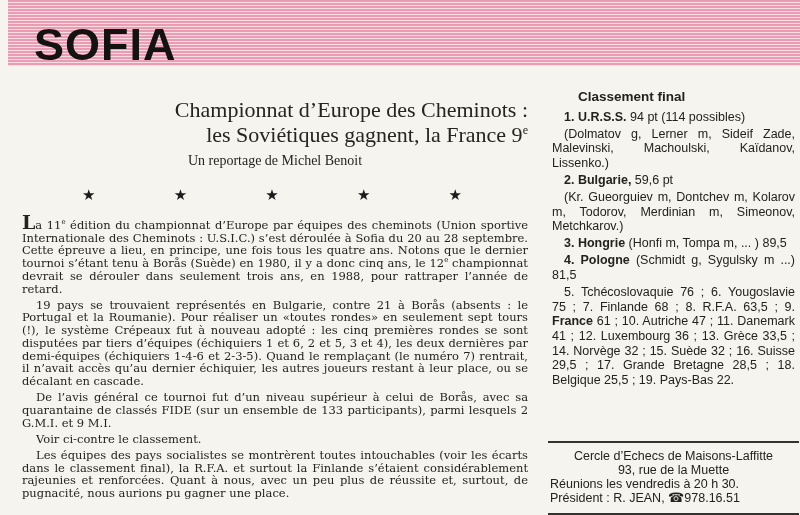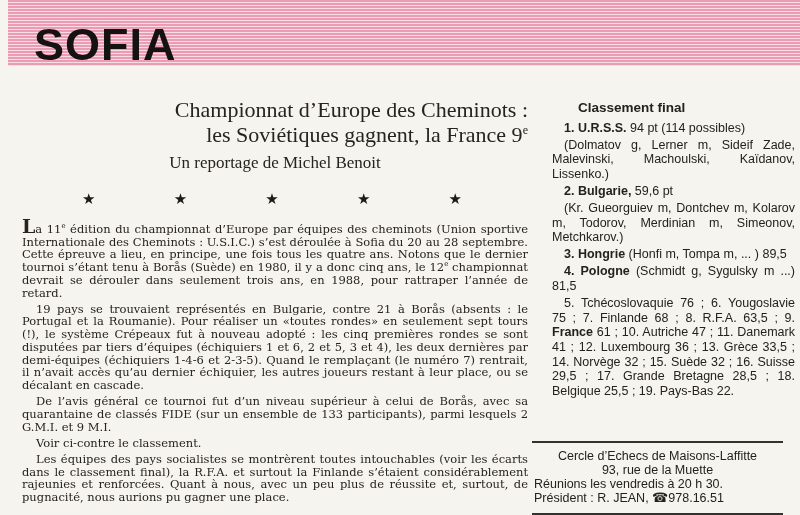--- a/index.html
+++ b/index.html
@@ -21,40 +21,40 @@
   .banner-title{position:absolute;top:22px;left:26px;
           font-family:"Liberation Sans",sans-serif;font-weight:700;
           font-size:45px;line-height:1;letter-spacing:1px;color:#141312;}
 
   
   .left-col{position:absolute;left:22px;top:97px;width:506px;}
   .article-title{text-align:right;font-family:"Liberation Serif",serif;
           font-size:22px;line-height:25px;color:#26241f;}
   .article-title sup{font-size:0.55em;}
   .byline{text-align:center;font-family:"Liberation Serif",serif;
-          font-size:17px;margin-top:6px;color:#26241f;}
+          font-size:14px;margin-top:6px;color:#26241f;}
   .stars{display:flex;justify-content:space-between;
           margin:17px 66px 0 60px;font-size:15px;color:#1c1b19;}
   .body-text{margin-top:13px;font-size:11.5px;line-height:12.7px;
           text-align:justify;color:#26231f;}
   .body-para{margin:0 0 3.5px 0;}
   .body-para.indent{text-indent:14px;}
   .dropcap{font-size:19px;font-weight:700;line-height:10px;}
   .b{font-weight:700;}
   sup{font-size:0.6em;line-height:0;}
 
   
-  .right-col{position:absolute;left:552px;top:101px;width:243px;
+  .right-col{position:absolute;left:552px;top:90px;width:243px;
           font-family:"Liberation Sans",sans-serif;font-size:12.5px;
           line-height:14.6px;color:#24221f;}
   .side-heading{font-weight:700;font-size:13.5px;margin:0 0 5px 26px;}
   .side-para{margin:0 0 2.5px 0;text-indent:12px;text-align:justify;}
 
   
-  .club-box{position:absolute;left:532px;top:441px;width:247px;
+  .club-box{position:absolute;left:548px;top:441px;width:247px;
           border-top:2px solid #34322e;border-bottom:2px solid #34322e;
           padding:7px 2px 7px 2px;font-family:"Liberation Sans",sans-serif;
           font-size:12.5px;line-height:13.8px;color:#24221f;}
   .club-line.center{text-align:center;}
   .phone-icon{font-size:13px;}
 </style>
 </head>
 <body>
 
 <div class="page">

